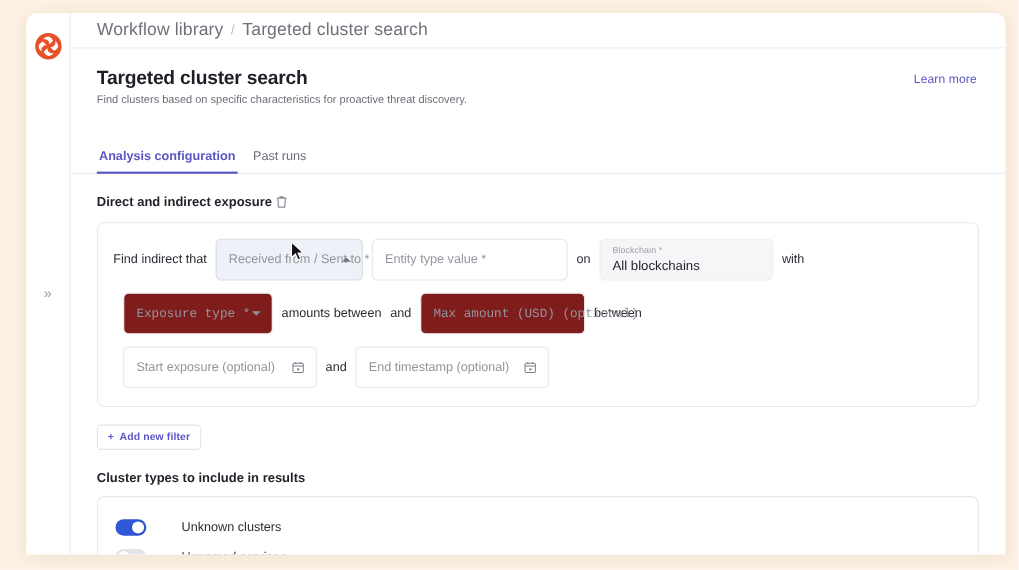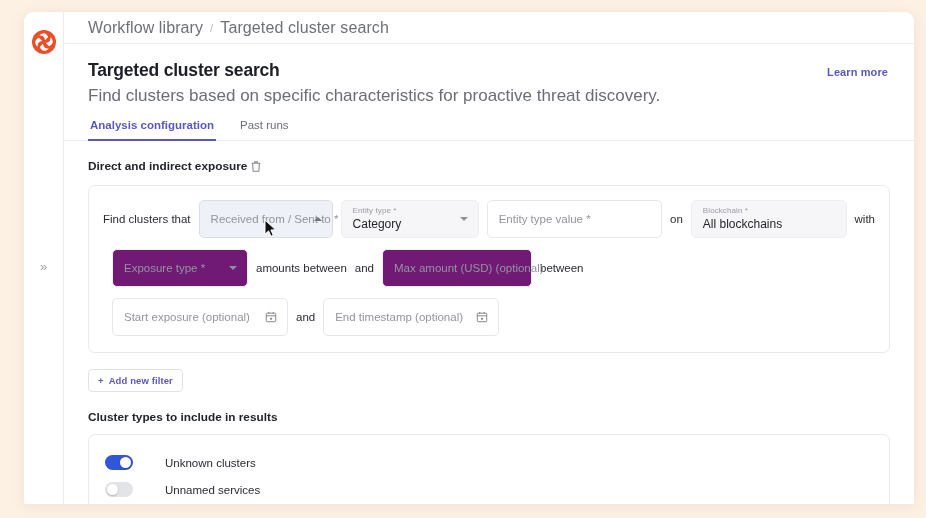--- a/index.html
+++ b/index.html
@@ -98,41 +98,41 @@
     position: relative;
   }
   #page-title {
     font-size: 17.5px;
     font-weight: bold;
     color: #1d1f26;
     letter-spacing: -.2px;
   }
   #page-subtitle {
     margin-top: 5px;
-    font-size: 17px;
+    font-size: 10px;
     color: #6b6e77;
   }
   #learn-more {
     position: absolute;
     right: 26px;
     top: 22px;
     font-size: 11px;
-    font-weight: bold;
+    font-weight: normal;
     color: #5a57c4;
     cursor: pointer;
     letter-spacing: .1px;
   }
 
   
   #tabs-bar {
-    margin-top: 6px;
+    margin-top: 32px;
     padding: 0 24px;
     border-bottom: 1px solid #ececf0;
     display: flex;
-    gap: 22px;
+    gap: 12px;
   }
   .tab {
     font-size: 11.5px;
     padding: 7px 2px 8px 2px;
     color: #6b6e77;
     cursor: pointer;
     border-bottom: 2px solid transparent;
     margin-bottom: -1px;
     white-space: nowrap;
   }
@@ -204,22 +204,23 @@
   }
   .field.filled {
     background: #f6f6f8;
     border-color: #eeeef2;
   }
   .field.focused {
     background: #eef1f7;
     border-color: #d8dde7;
   }
   .field.soft {
-    background: #701a75;
+    background: #7f1d1d;
     border-color: #f0f0f3;
+    font-family: Liberation Mono, monospace;
   }
 
   .field .placeholder {
     font-size: 11.5px;
     color: #93959d;
     white-space: nowrap;
   }
   .field .float-label {
     position: absolute;
     left: 11px;
@@ -388,32 +389,27 @@
           <svg width="12" height="13" viewBox="0 0 12 13" fill="none" stroke="currentColor" stroke-width="1.1">
             <path d="M1.6 3.2h8.8M4.6 3.2V1.9h2.8v1.3M2.6 3.2l.6 8.1h5.6l.6-8.1"></path>
           </svg>
         </div>
       </div>
 
       
       <div class="filter-card">
 
         <div class="filter-row">
-          <span class="conj">Find clusters that</span>
+          <span class="conj">Find indirect that</span>
 
           <div class="field focused w-received">
             <span class="placeholder">Received from / Sent to *</span>
             <span class="chev up"></span>
           </div>
 
-          <div class="field filled w-entity">
-            <span class="float-label">Entity type *</span>
-            <span class="value">Category</span>
-            <span class="chev down"></span>
-          </div>
 
           <div class="field w-etvalue">
             <span class="placeholder">Entity type value *</span>
           </div>
 
           <span class="conj">on</span>
 
           <div class="field filled w-chain">
             <span class="float-label">Blockchain *</span>
             <span class="value">All blockchains</span>

